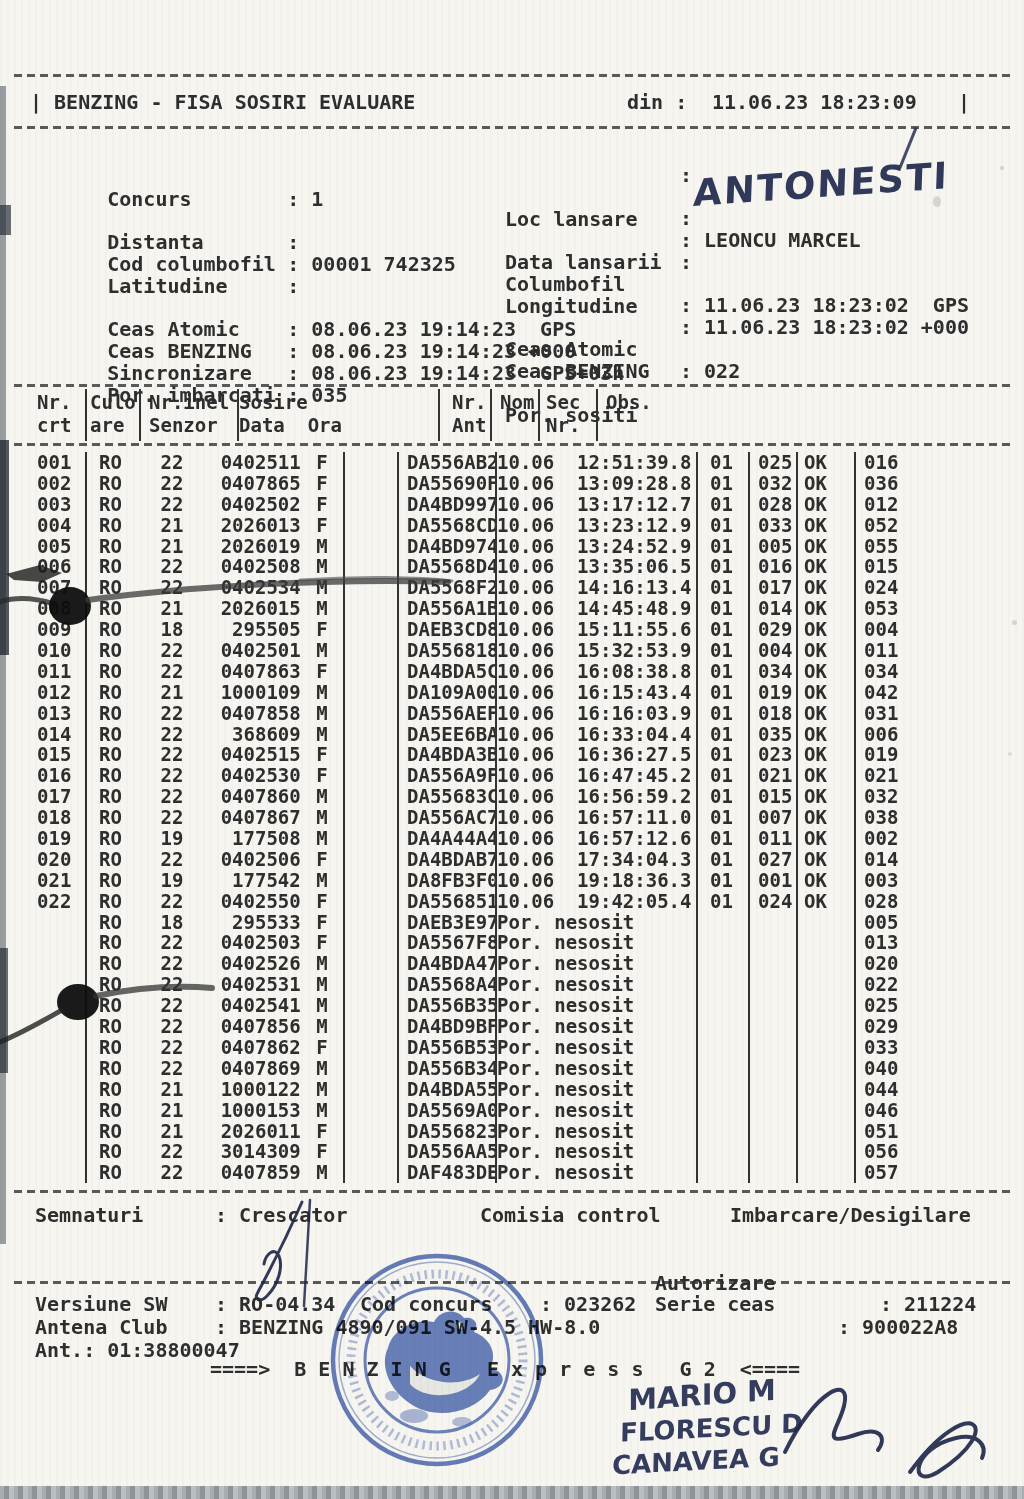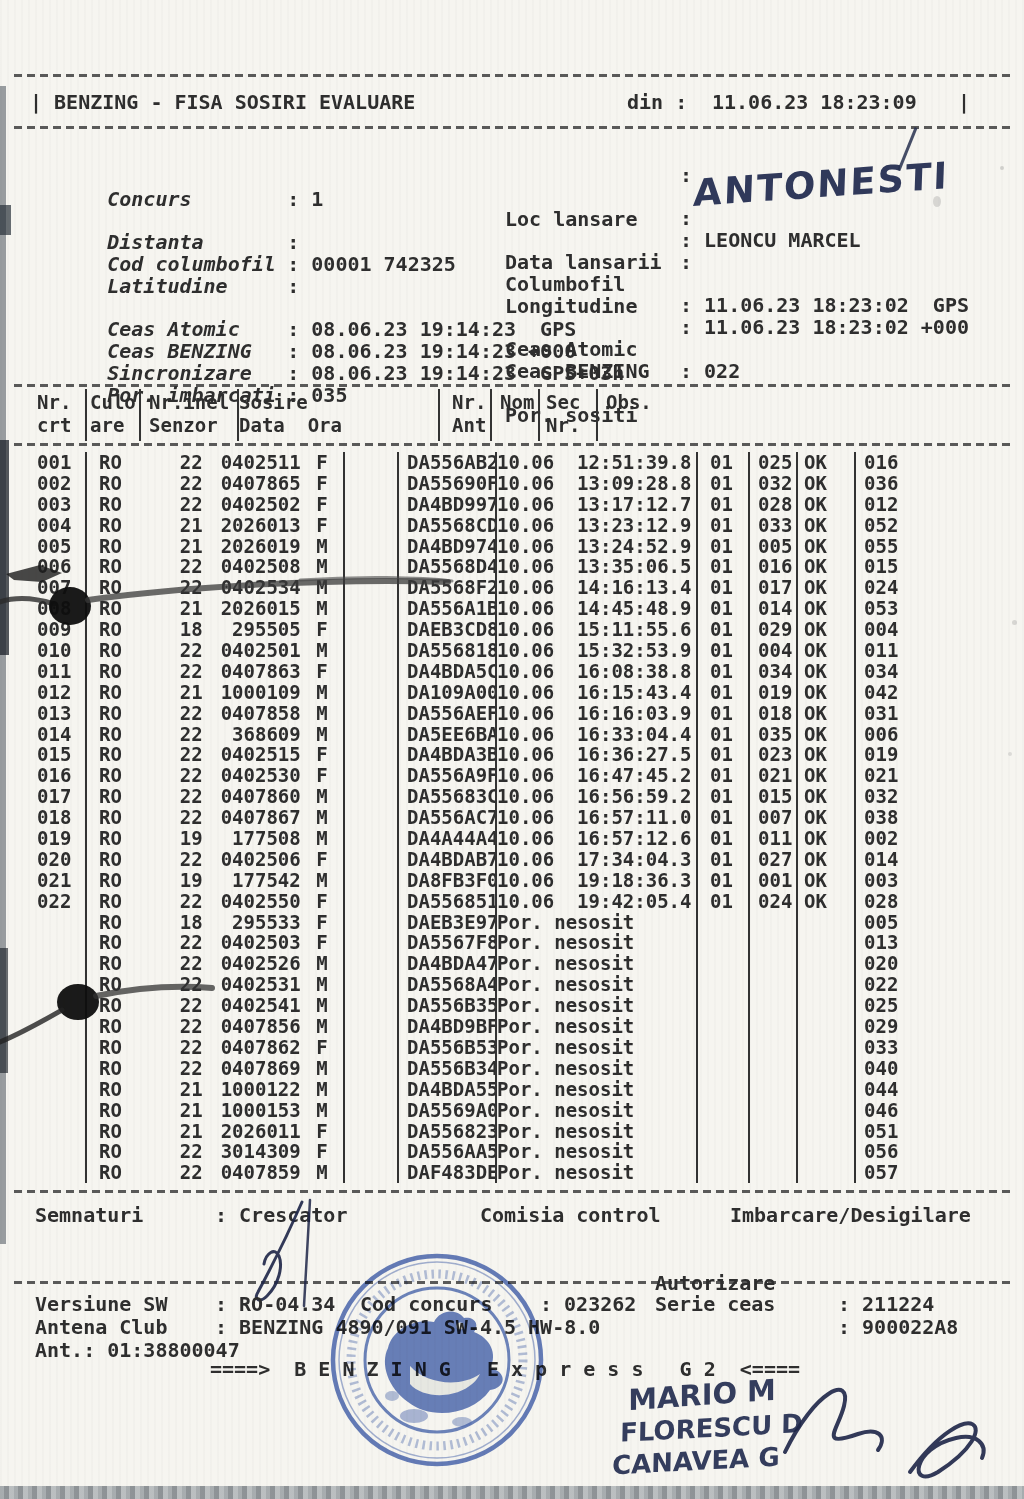--- a/index.html
+++ b/index.html
@@ -9,21 +9,21 @@
     background-image:repeating-linear-gradient(90deg, rgba(110,110,110,.03) 0 2px, transparent 2px 7px);
     font-family:"DejaVu Sans Mono","Liberation Mono",monospace;
     font-weight:700;color:#2e2e2e;
   }
   .abs{position:absolute;white-space:pre;}
   .t20{font-size:20px;line-height:24px;}
   .dash{position:absolute;left:14px;width:996px;height:3px;
     background:repeating-linear-gradient(90deg,#3e3e3e 0 8px,transparent 8px 13px);opacity:.85;}
   
   .line{position:absolute;left:35px;width:975px;height:22px;font-size:20px;white-space:pre;}
-  .ll{display:inline-block;width:180px;white-space:pre;vertical-align:top;font-style:italic;}
+  .ll{display:inline-block;width:180px;white-space:pre;vertical-align:top;}
   .lv{white-space:pre;}
   .rl{position:absolute;left:470px;top:0;width:175px;white-space:pre;margin-top:44px;}
   .rv{position:absolute;left:645px;top:0;white-space:pre;}
   
   .thead,.tbody{position:absolute;left:20px;width:965px;font-size:19px;}
   .thead{top:389px;height:52px;display:flex;}
   .tbody{top:452px;}
   .hcell{box-sizing:border-box;height:52px;padding-top:2px;}
   .hcell span{display:block;line-height:23px;white-space:pre;}
   .trow{display:flex;height:20.9px;line-height:20.9px;}
@@ -31,21 +31,21 @@
   .w-nr{width:65px;padding-left:17px;}
   .w-serie{width:258px;border-left:2px solid #333;display:flex;}
   .w-culo{width:54px;border-left:2px solid #333;}
   .w-senzor{width:98px;border-left:2px solid #333;padding-left:8px;}
   .w-sosire{width:201px;border-left:2px solid #333;padding-left:0;}
   .w-ant{width:52px;border-left:2px solid #333;padding-left:12px;}
   .w-nom{width:48px;border-left:2px solid #333;padding-left:8px;}
   .w-sec{width:58px;border-left:2px solid #333;padding-left:6px;}
   .w-obs{width:130px;border-left:2px solid #333;padding-left:8px;}
   .s-country{padding-left:12px;width:64px;white-space:pre;}
-  .s-year{width:44px;text-align:right;white-space:pre;}
+  .s-year{width:44px;white-space:pre;}
   .s-ring{width:102px;text-align:right;white-space:pre;}
   .s-sex{width:44px;text-align:center;white-space:pre;}
   
   .hand{position:absolute;font-family:"DejaVu Sans","Liberation Sans",sans-serif;
     color:#202a4e;font-weight:700;white-space:pre;}
   .hand-loc{left:693px;top:163px;font-size:37px;letter-spacing:2px;
     transform:rotate(-4deg) skewX(-6deg);opacity:.92;}
   .hand-n1{left:628px;top:1378px;font-size:29px;transform:rotate(-4deg) skewX(-4deg);opacity:.9;}
   .hand-n2{left:620px;top:1413px;font-size:26px;transform:rotate(-3deg) skewX(-4deg);opacity:.9;}
   .hand-n3{left:612px;top:1446px;font-size:26px;transform:rotate(-3deg) skewX(-4deg);opacity:.9;}
@@ -783,21 +783,21 @@
     <path d="M72,6 C 58,38 42,70 28,96 C 23,104 30,107 37,100 C 49,88 53,70 49,60 C 45,51 36,57 34,68" stroke="#1d2547" stroke-width="3" fill="none" stroke-linecap="round" opacity="0.9"></path>
     <path d="M80,4 C 78,40 76,76 74,110" stroke="#1d2547" stroke-width="2.5" fill="none" stroke-linecap="round" opacity="0.85"></path>
   </svg>
 
   <div>
     <div class="abs t20" style="left:35px;top:1292px">Versiune SW</div>
     <div class="abs t20" style="left:215px;top:1292px">: RO-04.34</div>
     <div class="abs t20" style="left:360px;top:1292px">Cod concurs</div>
     <div class="abs t20" style="left:540px;top:1292px">: 023262</div>
     <div class="abs t20" style="left:655px;top:1292px">Serie ceas</div>
-    <div class="abs t20" style="left:838px;top:1292px">: 211224</div>
+    <div class="abs t20" style="left:880px;top:1292px">: 211224</div>
     <div class="abs t20" style="left:35px;top:1315px">Antena Club</div>
     <div class="abs t20" style="left:215px;top:1315px">: BENZING 4890/091 SW-4.5 HW-8.0</div>
     <div class="abs t20" style="left:655px;top:1271px">Autorizare</div>
     <div class="abs t20" style="left:838px;top:1315px">: 900022A8</div>
     <div class="abs t20" style="left:35px;top:1338px">Ant.: 01:38800047</div>
     <div class="abs t20" style="left:210px;top:1357px">====&gt;  B E N Z I N G   E x p r e s s   G 2  &lt;====</div>
   </div>
 
   <svg class="svgo stamp" style="left:322px;top:1246px" width="230" height="230" viewBox="0 0 230 230">
     <circle cx="115" cy="114" r="104" fill="none" stroke="#2b4da8" stroke-width="4.5" opacity="0.85"></circle>

